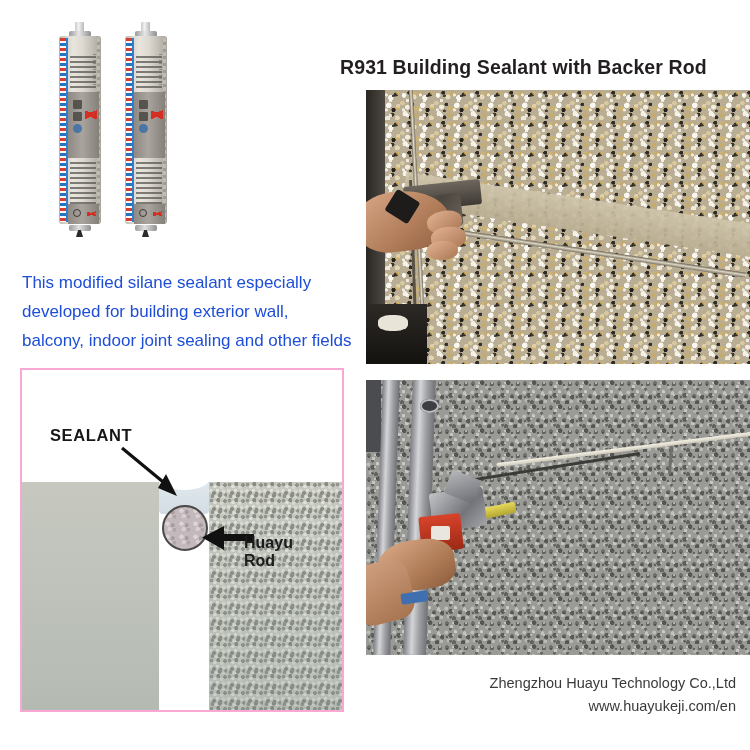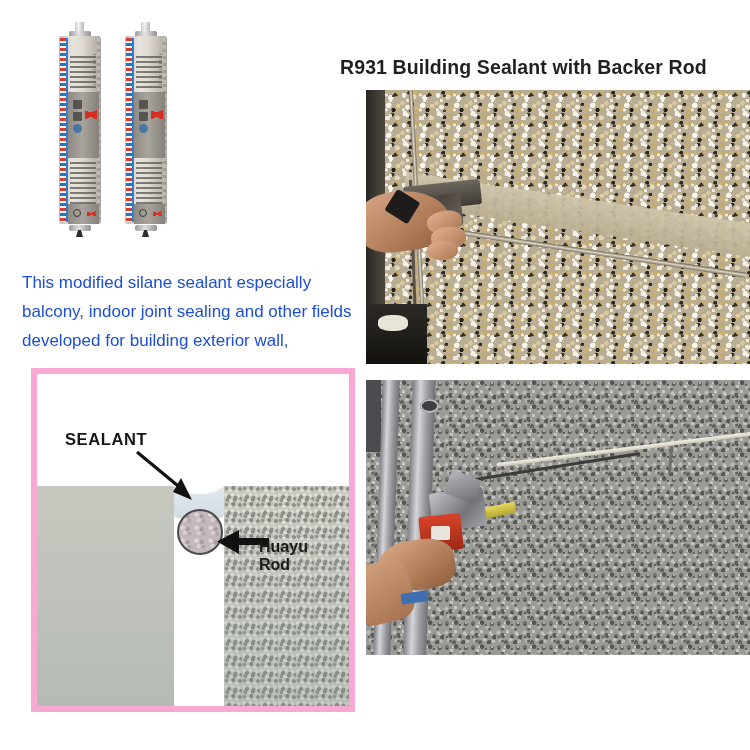--- a/index.html
+++ b/index.html
@@ -434,23 +434,23 @@
     position:absolute; left:9%; top:77%;
     width:7%; height:4%;
     background:#3f6fae;
     border-radius:2px;
     transform: rotate(-8deg);
   }
 
   
   #diagram {
     position: absolute;
-    left: 31px; top: 368px;
+    left: 20px; top: 368px;
     width: 324px; height: 344px;
-    border: 6px solid #f9a8d4;
+    border: 2px solid #f9a8d4;
     background: #ffffff;
     overflow: hidden;
   }
   .dg-stone {
     position: absolute;
     background-color: #cfcdc4;
     background-image:
       radial-gradient(circle at 14% 16%, #8e8d85 0 1.7px, transparent 2.1px),
       radial-gradient(circle at 33% 29%, #f0eee6 0 1.5px, transparent 1.9px),
       radial-gradient(circle at 52% 13%, #7f7e76 0 1.8px, transparent 2.2px),
@@ -620,22 +620,22 @@
       <div class="cart-clip-bot"></div>
       <div class="cart-tip"></div>
     </div>
 
   </div>
 
   <div id="title">R931 Building Sealant with Backer Rod</div>
 
   <div id="description">
     <p>This modified silane sealant especially</p>
+    <p>developed for building exterior wall,</p>
     <p>balcony, indoor joint sealing and other fields</p>
-    <p>developed for building exterior wall,</p>
   </div>
 
   <div class="photo" id="photo-top">
     <div class="agg-wall"></div>
     <div class="band-smooth"></div>
     <div class="panel-line-h"></div>
     <div class="panel-line-v"></div>
     <div class="dark-strip"></div>
     <div class="joint-tool"></div>
     <div class="nozzle"></div>
@@ -696,15 +696,17 @@
 
     <div id="dg-label-backer">
       <div>Huayu</div>
       <div>Rod</div>
     </div>
 
 
   </div>
 
   <div id="footer">
+    <div>Zhengzhou Huayu Technology Co.,Ltd</div>
+    <div>www.huayukeji.com/en</div>
   </div>
 
 </div>
 
 </body></html>

